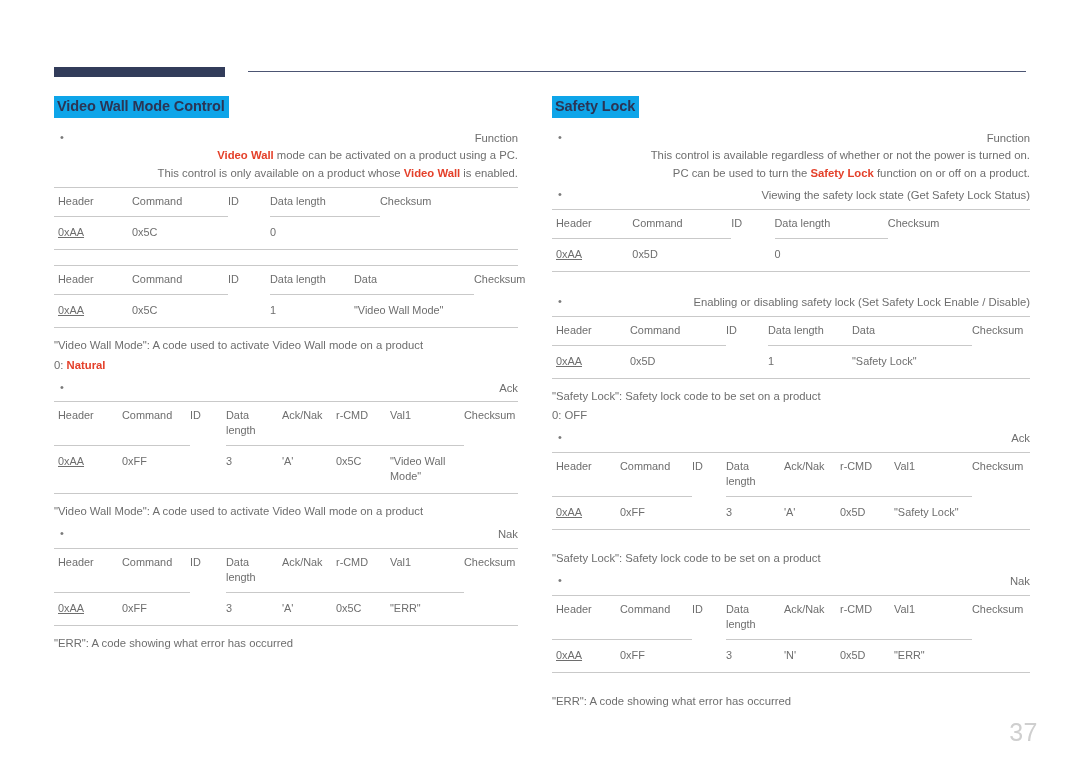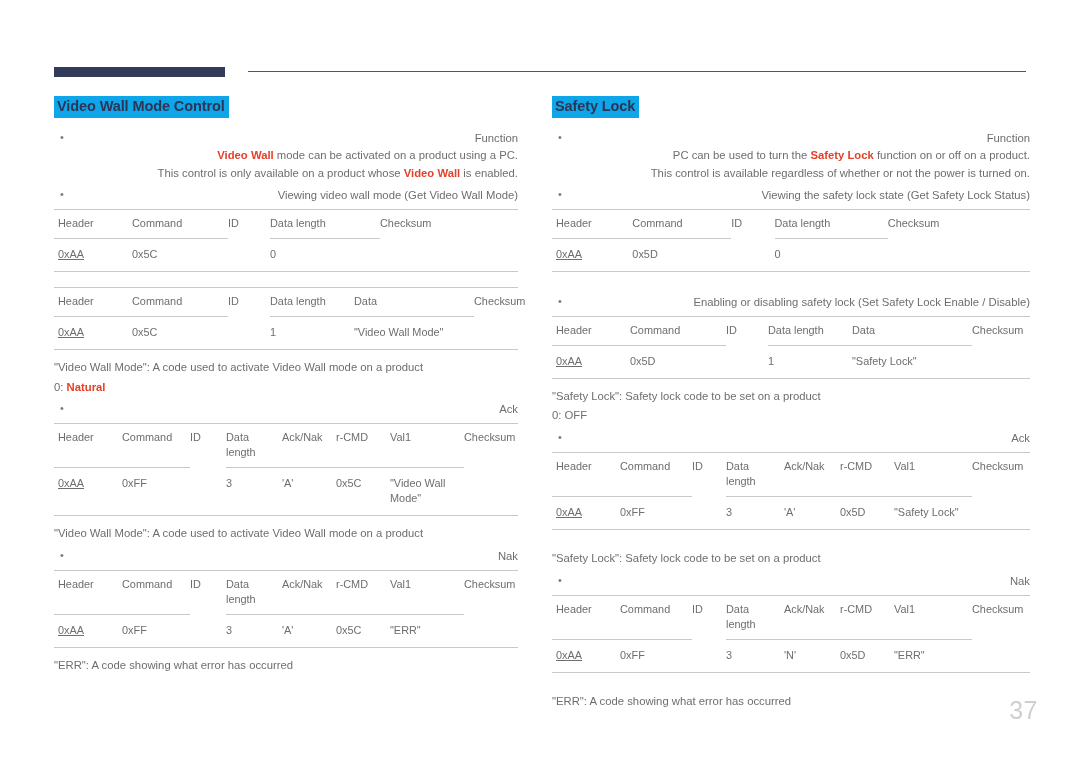--- a/index.html
+++ b/index.html
@@ -131,21 +131,21 @@
 
   .pad-bot { height: 12px; }
   .pad-bot-lg { height: 22px; }
 
   .wrapcell { white-space: normal; }
 
   
   .page-num {
     position: absolute;
     right: 42px;
-    bottom: 38px;
+    bottom: 16px;
     font-size: 25px;
     color: #cfcfcf;
     letter-spacing: 0.5px;
   }
 </style>
 </head>
 <body>
 
 <div class="top-rule">
   <div class="thick"></div>
@@ -157,21 +157,20 @@
   <div class="sec-title">Video Wall Mode Control</div>
 
   
   <div class="bullet">
     <span class="line">Function</span>
     <span class="line"><span class="hl-red">Video Wall</span><span> mode can be activated on a product using a PC.</span></span>
     <span class="line"><span>This control is only available on a product whose </span><span class="hl-red">Video Wall</span><span> is enabled.</span></span>
   </div>
 
   
-  <div class="bullet">Viewing video wall mode (Get Video Wall Mode)</div>
 
   <table class="cmd tb-top tb-bot">
     <colgroup>
       <col style="width:78px">
         <col style="width:96px">
         <col style="width:42px">
       <col style="width:110px">
         <col style="width:138px">
     </colgroup>
     <tbody>
@@ -311,22 +310,22 @@
   <p class="note spaced">"ERR": A code showing what error has occurred</p>
 </div>
 
 <div class="col col-right">
 
   <div class="sec-title">Safety Lock</div>
 
   
   <div class="bullet">
     <span class="line">Function</span>
+    <span class="line">This control is available regardless of whether or not the power is turned on.</span>
     <span class="line"><span>PC can be used to turn the </span><span class="hl-red">Safety Lock</span><span> function on or off on a product.</span></span>
-    <span class="line">This control is available regardless of whether or not the power is turned on.</span>
   </div>
 
   
   <div class="bullet">Viewing the safety lock state (Get Safety Lock Status)</div>
 
   <table class="cmd tb-top tb-bot">
     <colgroup>
       <col style="width:78px">
         <col style="width:96px">
         <col style="width:42px">

